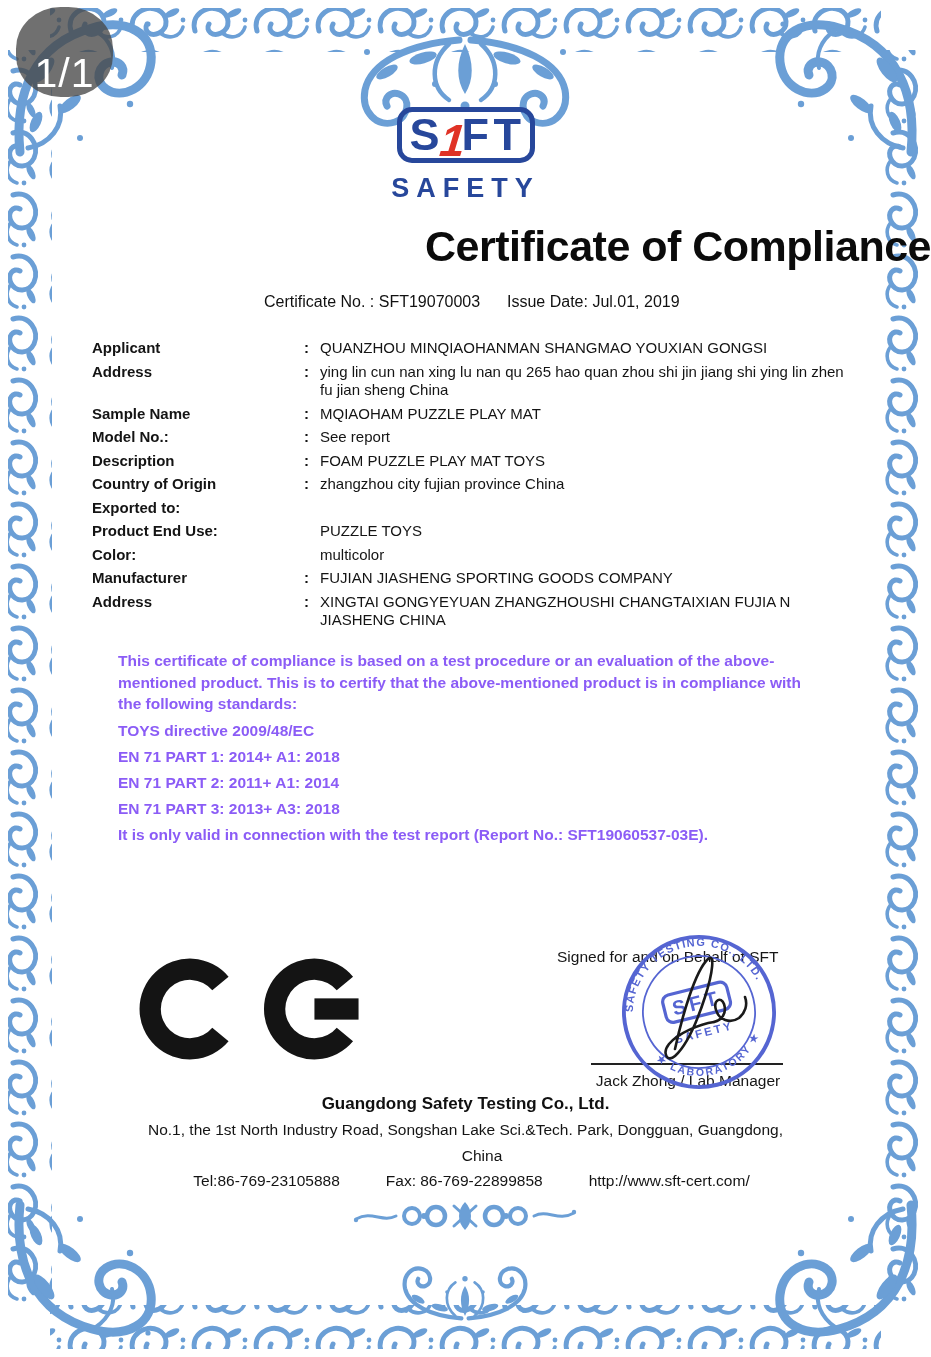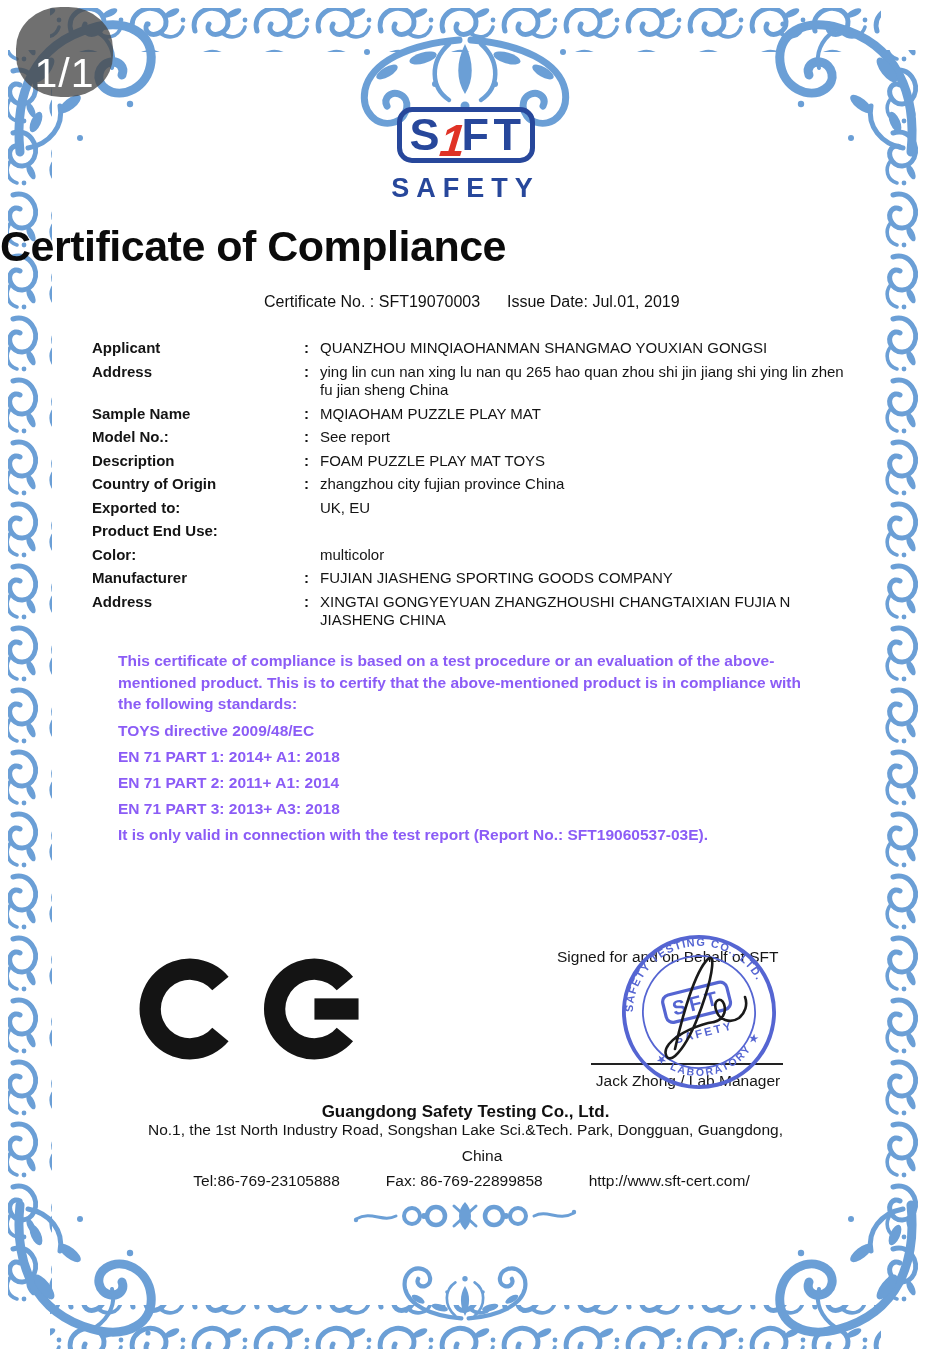--- a/index.html
+++ b/index.html
@@ -28,21 +28,21 @@
   .logo-box span{position:absolute;font-weight:bold;color:var(--navy,#27479b);
     font-size:45px;line-height:46px;}
   .l-s{left:8px;top:0;}
   .l-f{left:60px;top:0;}
   .l-t{left:92px;top:0;}
   .l-one{left:38px;top:6px;font-size:40px;line-height:46px;font-style:italic;
     color:var(--logo-red,#e03226) !important;transform:skewX(-6deg);}
   .logo-safety{margin-top:6px;font-weight:bold;font-size:27px;letter-spacing:7px;
     color:var(--navy,#27479b);}
 
-  .title{position:absolute;left:0;right:0;top:222px;text-align:left;
+  .title{position:absolute;left:0;right:0;top:222px;text-align:right;
     font-size:43px;font-weight:bold;color:#0b0b0b;letter-spacing:-.5px;}
 
   .cert-line{position:absolute;left:0;top:293px;width:931px;font-size:16px;color:#111;}
   .cert-no{position:absolute;left:221px;top:0;}
   .cert-no b{font-weight:normal;margin-left:43px;}
   .issue{position:absolute;left:507px;top:0;}
 
   
   .fields{position:absolute;left:92px;top:339px;width:762px;font-size:15px;line-height:18.5px;}
   .f-row{display:grid;grid-template-columns:212px 16px 1fr;margin-bottom:5px;}
@@ -59,21 +59,21 @@
 
   .ce{position:absolute;left:138px;top:943px;color:#141414;}
 
   .signed-for{position:absolute;left:557px;top:948px;font-size:15.5px;color:#161616;}
   .stamp{position:absolute;left:612px;top:925px;color:var(--stamp-blue,#5565d2);z-index:2;}
   .sig-line{position:absolute;left:591px;top:1063px;width:192px;border-top:2px solid #222;}
   .signer{position:absolute;left:582px;top:1072px;width:212px;text-align:center;
     font-size:15.5px;color:#161616;}
 
   .f-company{position:absolute;left:0;right:0;top:1094px;text-align:center;
-    font-size:17px;font-weight:bold;color:#101010;margin-top:8px;}
+    font-size:17px;font-weight:bold;color:#101010;}
   .f-addr1{position:absolute;left:0;right:0;top:1121px;text-align:center;font-size:15.5px;}
   .f-addr2{position:absolute;left:0;right:0;top:1147px;text-align:center;font-size:15.5px;padding-left:33px;}
   .f-contact{position:absolute;left:12px;right:0;top:1172px;display:flex;
     justify-content:center;gap:46px;font-size:15.5px;}
 
   .divider{position:absolute;left:350px;top:1199px;color:var(--border-blue,#6b9fd6);}
 </style>
 </head>
 <body>
 
@@ -179,25 +179,25 @@
       <span class="f-value">FOAM PUZZLE PLAY MAT TOYS</span>
     </div>
     <div class="f-row">
       <span class="f-label">Country of Origin</span>
       <span class="f-colon">:</span>
       <span class="f-value">zhangzhou city fujian province China</span>
     </div>
     <div class="f-row">
       <span class="f-label">Exported to:</span>
       <span class="f-colon"></span>
-      <span class="f-value">UK, EU</span>
     </div>
     <div class="f-row">
       <span class="f-label">Product End Use:</span>
       <span class="f-colon"></span>
+      <span class="f-value">PUZZLE TOYS</span>
     </div>
     <div class="f-row">
       <span class="f-label">Color:</span>
       <span class="f-colon"></span>
       <span class="f-value">multicolor</span>
     </div>
     <div class="f-row">
       <span class="f-label">Manufacturer</span>
       <span class="f-colon">:</span>
       <span class="f-value">FUJIAN JIASHENG SPORTING GOODS COMPANY</span>

